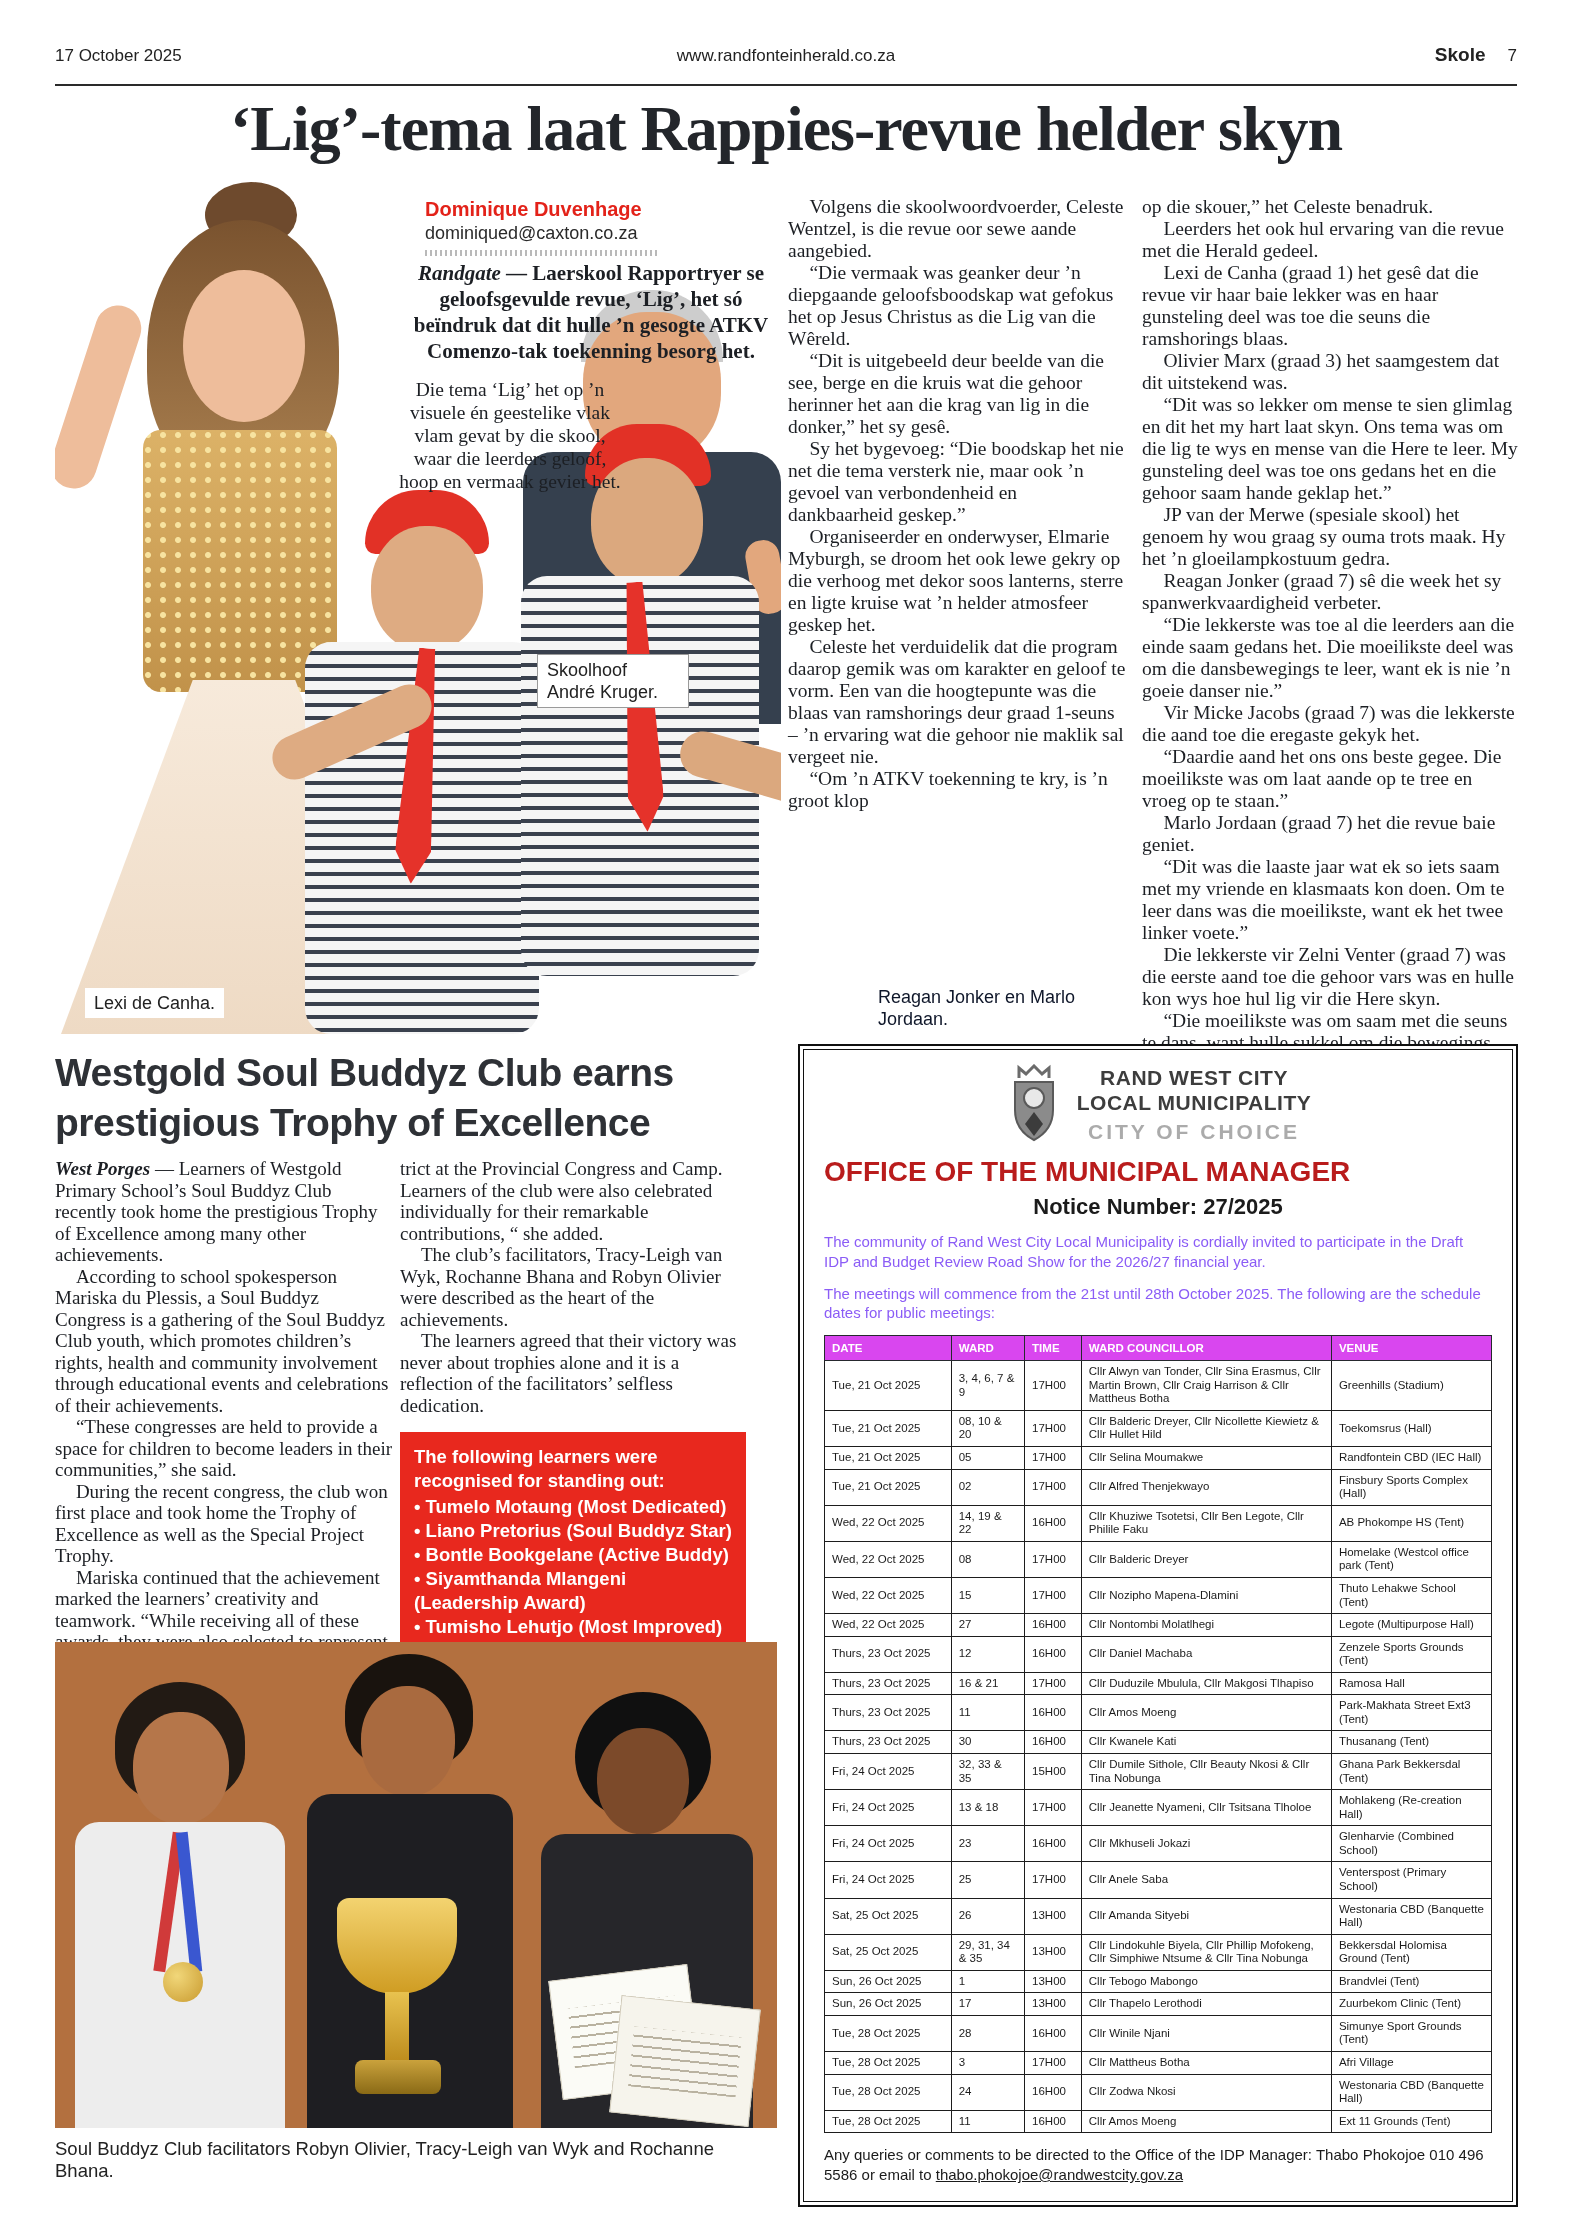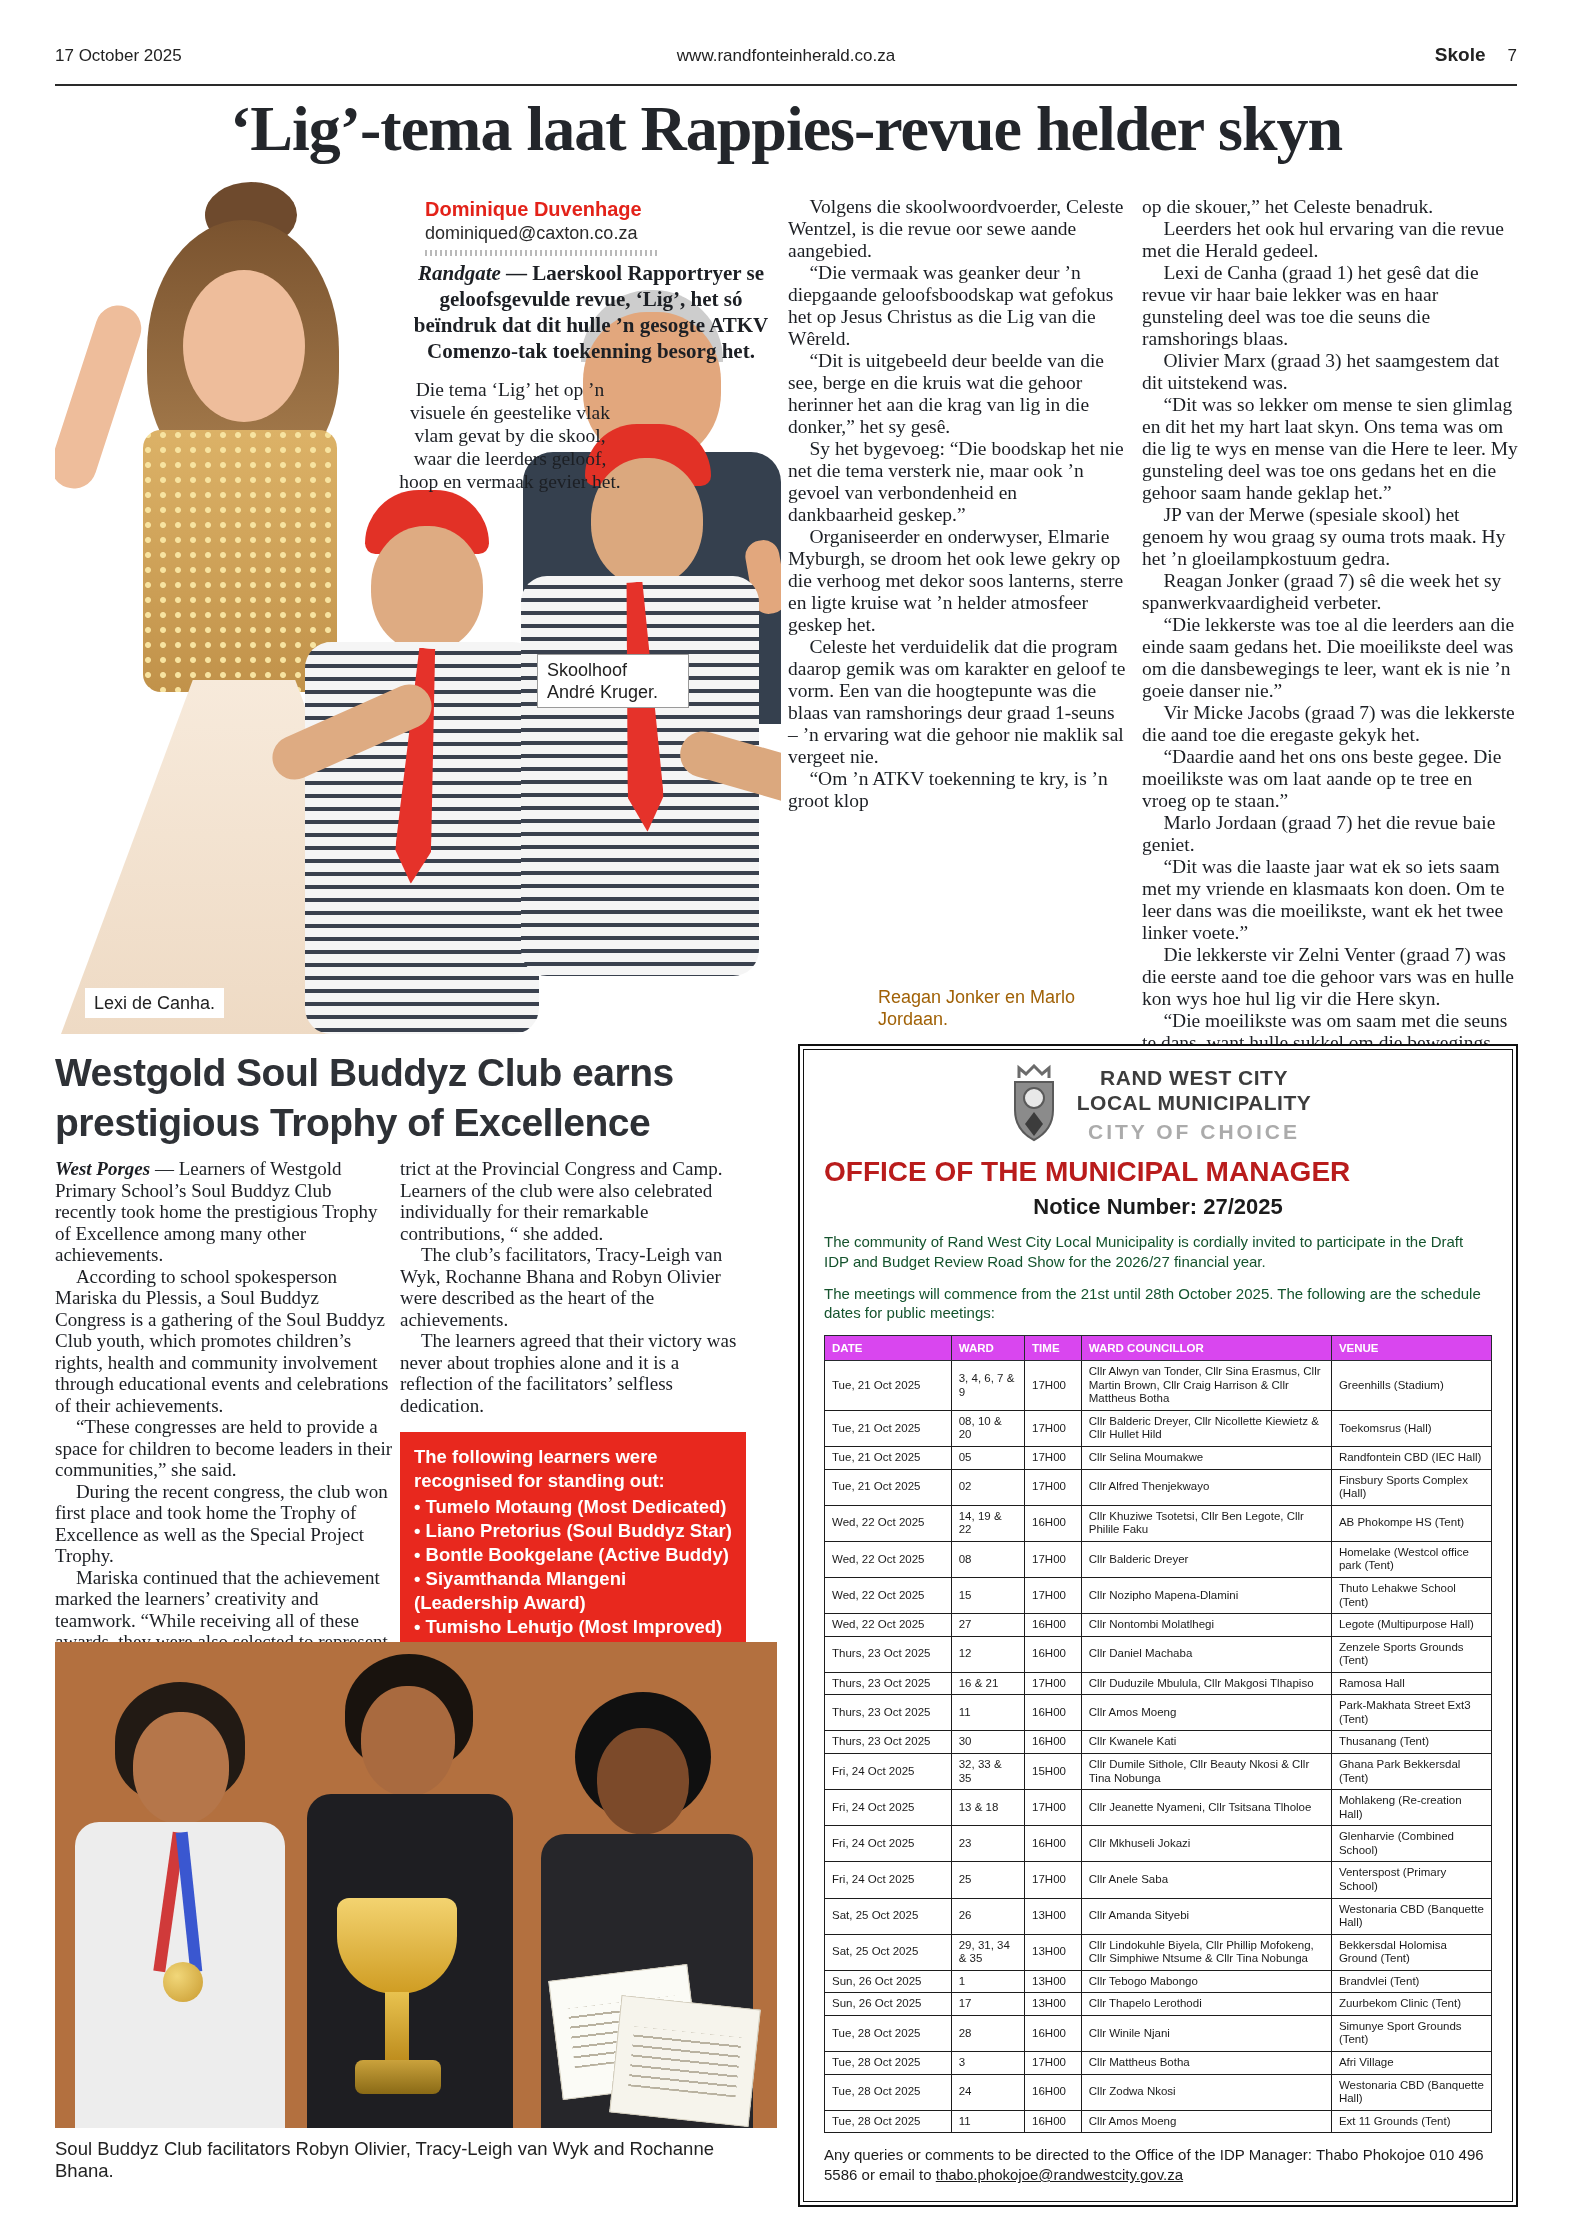--- a/index.html
+++ b/index.html
@@ -75,21 +75,21 @@
              background:repeating-linear-gradient(180deg,#f5f5f5 0 9px,#3a414e 9px 13px); }
   .b2-tie  { left:116px; top:158px; width:36px; height:250px; background:#e5322a;
              clip-path:polygon(28% 0,72% 0,100% 86%,50% 100%,0 86%); transform:rotate(-3deg); }
   .b2-arm  { left:170px; top:330px; width:210px; height:46px; background:#dba87e; border-radius:24px; transform:rotate(16deg); }
 
   .capbox { position:absolute; background:#fff; font-family:"Liberation Sans", sans-serif;
             font-size:18px; color:#222; padding:4px 9px; line-height:22px; }
   .cap-kruger { left:482px; top:482px; border:1px solid #9a9a9a; }
   .cap-lexi   { left:30px; top:816px; }
   .cap-reagan { position:absolute; left:878px; top:986px; width:240px; font-family:"Liberation Sans", sans-serif;
-                font-size:18px; line-height:22px; color:#a16207; }
+                font-size:18px; line-height:22px; color:#0f172a; }
 
   
   .headline2 { position:absolute; left:55px; top:1048px; width:720px;
                font-family:"Liberation Sans", sans-serif; font-weight:bold; font-size:39px;
                line-height:50px; color:#2e3136; letter-spacing:-0.5px; }
   #a2col1 { left:55px; top:1158px; width:338px; font-size:19px; line-height:21.5px; }
   #a2col2 { left:400px; top:1158px; width:346px; font-size:19px; line-height:21.5px; }
   #a2col1 p:first-child { text-indent:0; }
   #a2col2 p:first-child { text-indent:0; }
   .dateline2 { font-weight:bold; font-style:italic; }
@@ -134,21 +134,21 @@
   .notice-wrap { position:absolute; left:798px; top:1044px; width:720px; border:2px solid #101010; background:#fff; }
   .notice-inner { border:1px solid #101010; margin:3px; padding:12px 20px 16px;
                   font-family:"Liberation Sans", sans-serif; color:#1b1b1b; }
   .crest-row { display:flex; justify-content:center; align-items:center; gap:14px; margin-top:2px; }
   .crest-txt { text-align:center; }
   .org-line { font-weight:bold; font-size:21px; letter-spacing:0.5px; color:#3d3d3d; line-height:25px; }
   .choice   { font-weight:bold; font-size:21px; letter-spacing:3px; color:#ababab; margin-top:5px; }
   .office   { text-align:left; font-weight:bold; font-size:28px; color:#b91c1c; margin-top:12px; }
   .ptitle   { text-align:center; font-weight:bold; font-size:39px; letter-spacing:0.5px; color:#1f1f1f; margin-top:5px; }
   .nnum     { text-align:center; font-weight:bold; font-size:22px; margin-top:6px; }
-  .intro    { font-size:15px; line-height:1.32; margin-top:12px; color:#14532d; }
+  .intro    { font-size:15px; line-height:1.32; margin-top:12px; color:#8b5cf6; }
   table.sched { width:100%; border-collapse:collapse; margin-top:12px; }
   table.sched th { background:#d946ef; color:#fff; font-size:11.5px; font-weight:bold; text-align:left;
                    padding:6px 7px; border:1px solid #26292e; }
   table.sched td { font-size:11.5px; line-height:1.18; padding:4px 7px; border:1px solid #1d1d1d; vertical-align:middle; }
   .c-date { width:19%; } .c-ward { width:11%; } .c-time { width:8.5%; } .c-coun { width:37.5%; } .c-venue { width:24%; }
   .nfooter { font-size:15px; line-height:1.33; margin-top:12px; }
   .nfooter a { color:#1b1b1b; text-decoration:underline; }
 
   .crest-svg { display:block; }
 </style>

